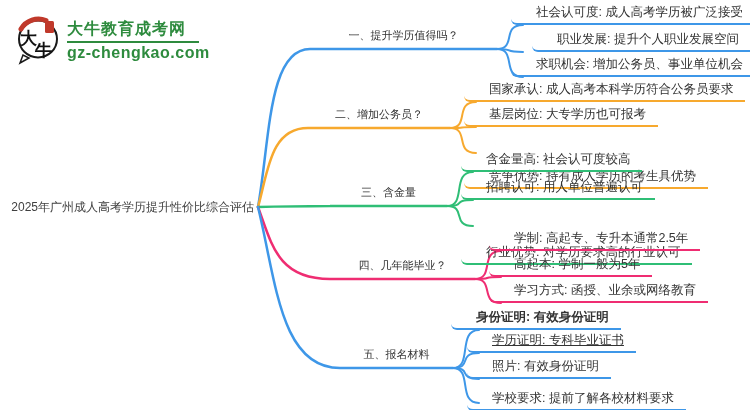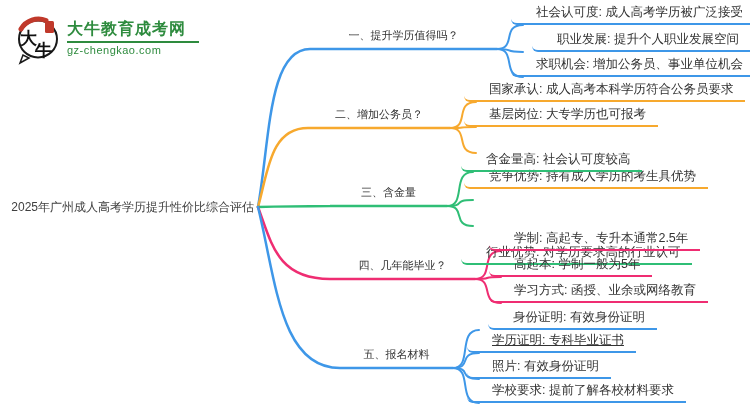--- a/index.html
+++ b/index.html
@@ -10,21 +10,21 @@
     background:#ffffff;
     font-family:"Liberation Sans","DejaVu Sans",sans-serif;
   }
   #curves{position:absolute;left:0;top:0;z-index:0;}
   
   #logo{position:absolute;left:13px;top:13px;display:flex;align-items:flex-start;z-index:2;}
   #logo-icon{width:50px;height:52px;flex:0 0 auto;}
   #logo-textblock{margin-left:4px;padding-top:6px;}
   .site-name{font-size:16px;font-weight:bold;letter-spacing:1px;line-height:20px;}
   .site-rule{height:2px;width:132px;margin:2px 0 1px 0;}
-  .site-url{font-size:11px;font-weight:normal;letter-spacing:.5px;}
+  .site-url{font-size:16px;font-weight:bold;letter-spacing:.5px;}
   
   #root-topic{
     position:absolute;right:496px;top:199px;z-index:1;
     font-size:12px;color:#404040;white-space:nowrap;font-weight:500;
   }
   
   .branch-label{
     position:absolute;z-index:1;text-align:center;
     font-size:11px;color:#333;white-space:nowrap;height:18px;line-height:18px;
   }
@@ -91,24 +91,25 @@
 
   <div class="leaf" style="left: 511px; top: 4px; border-bottom-color: rgb(62, 151, 232);">社会认可度: 成人高考学历被广泛接受</div>
   <div class="leaf" style="left: 532px; top: 31px; border-bottom-color: rgb(62, 151, 232);">职业发展: 提升个人职业发展空间</div>
   <div class="leaf" style="left: 511px; top: 56px; border-bottom-color: rgb(62, 151, 232);">求职机会: 增加公务员、事业单位机会</div>
 
   <div class="leaf" style="left: 464px; top: 81px; border-bottom-color: rgb(247, 169, 46);">国家承认: 成人高考本科学历符合公务员要求</div>
   <div class="leaf" style="left: 464px; top: 106px; border-bottom-color: rgb(247, 169, 46);">基层岗位: 大专学历也可报考</div>
   <div class="leaf" style="left: 464px; top: 132px; border-bottom-color: rgb(247, 169, 46); margin-top: 36px;">竞争优势: 持有成人学历的考生具优势</div>
 
   <div class="leaf" style="left: 461px; top: 151px; border-bottom-color: rgb(47, 190, 118);">含金量高: 社会认可度较高</div>
+  <div class="leaf" style="left: 461px; top: 179px; border-bottom-color: rgb(47, 190, 118);">招聘认可: 用人单位普遍认可</div>
   <div class="leaf" style="left: 461px; top: 205px; border-bottom-color: rgb(47, 190, 118); margin-top: 39px;">行业优势: 对学历要求高的行业认可</div>
 
   <div class="leaf" style="left: 489px; top: 230px; border-bottom-color: rgb(239, 45, 114);">学制: 高起专、专升本通常2.5年</div>
   <div class="leaf" style="left: 489px; top: 256px; border-bottom-color: rgb(239, 45, 114);">高起本: 学制一般为5年</div>
   <div class="leaf" style="left: 489px; top: 282px; border-bottom-color: rgb(239, 45, 114);">学习方式: 函授、业余或网络教育</div>
 
-  <div class="leaf" style="left: 488px; top: 309px; border-bottom-color: rgb(62, 151, 232);">身份证明: 有效身份证明</div>
+  <div class="leaf" style="left: 451px; top: 309px; border-bottom-color: rgb(62, 151, 232); font-weight: bold;">身份证明: 有效身份证明</div>
   <div class="leaf" style="left: 467px; top: 332px; border-bottom-color: rgb(62, 151, 232); text-decoration: underline;">学历证明: 专科毕业证书</div>
   <div class="leaf" style="left: 467px; top: 358px; border-bottom-color: rgb(62, 151, 232);">照片: 有效身份证明</div>
-  <div class="leaf" style="left: 467px; top: 382px; border-bottom-color: rgb(62, 151, 232);">学校要求: 提前了解各校材料要求</div>
+  <div class="leaf" style="left: 467px; top: 390px; border-bottom-color: rgb(62, 151, 232);">学校要求: 提前了解各校材料要求</div>
 
 </div>
 
 </body></html>

